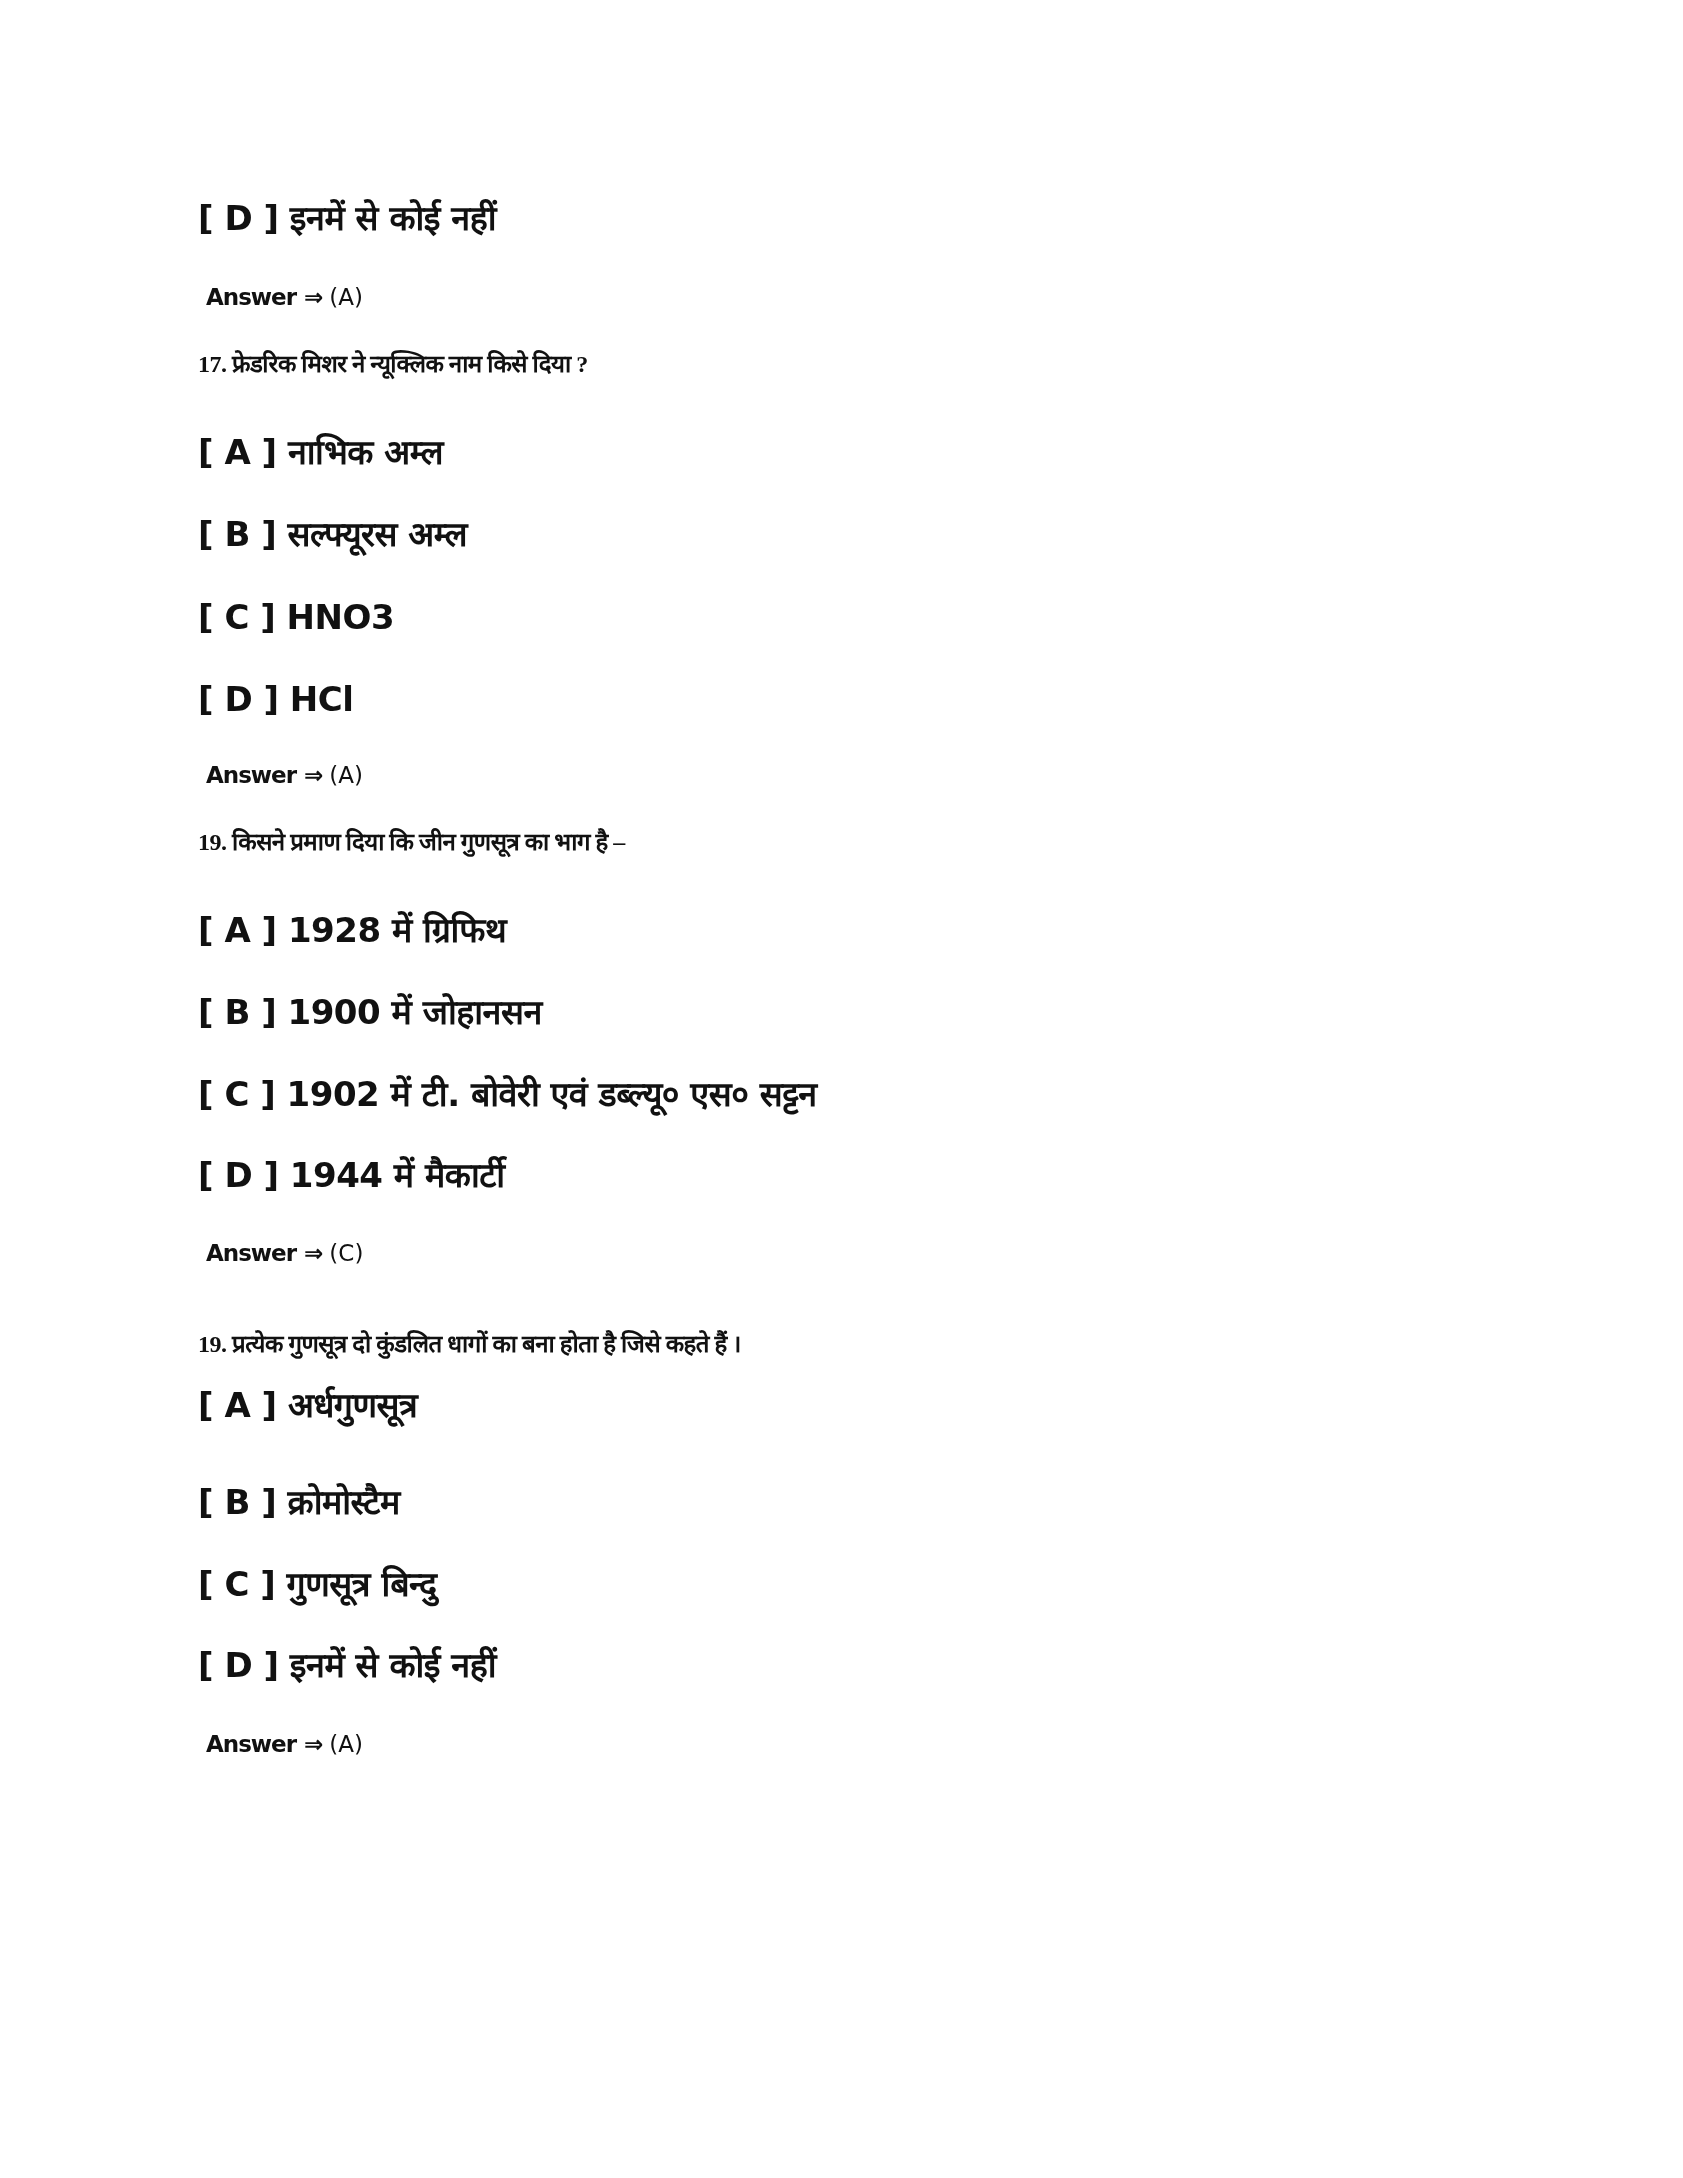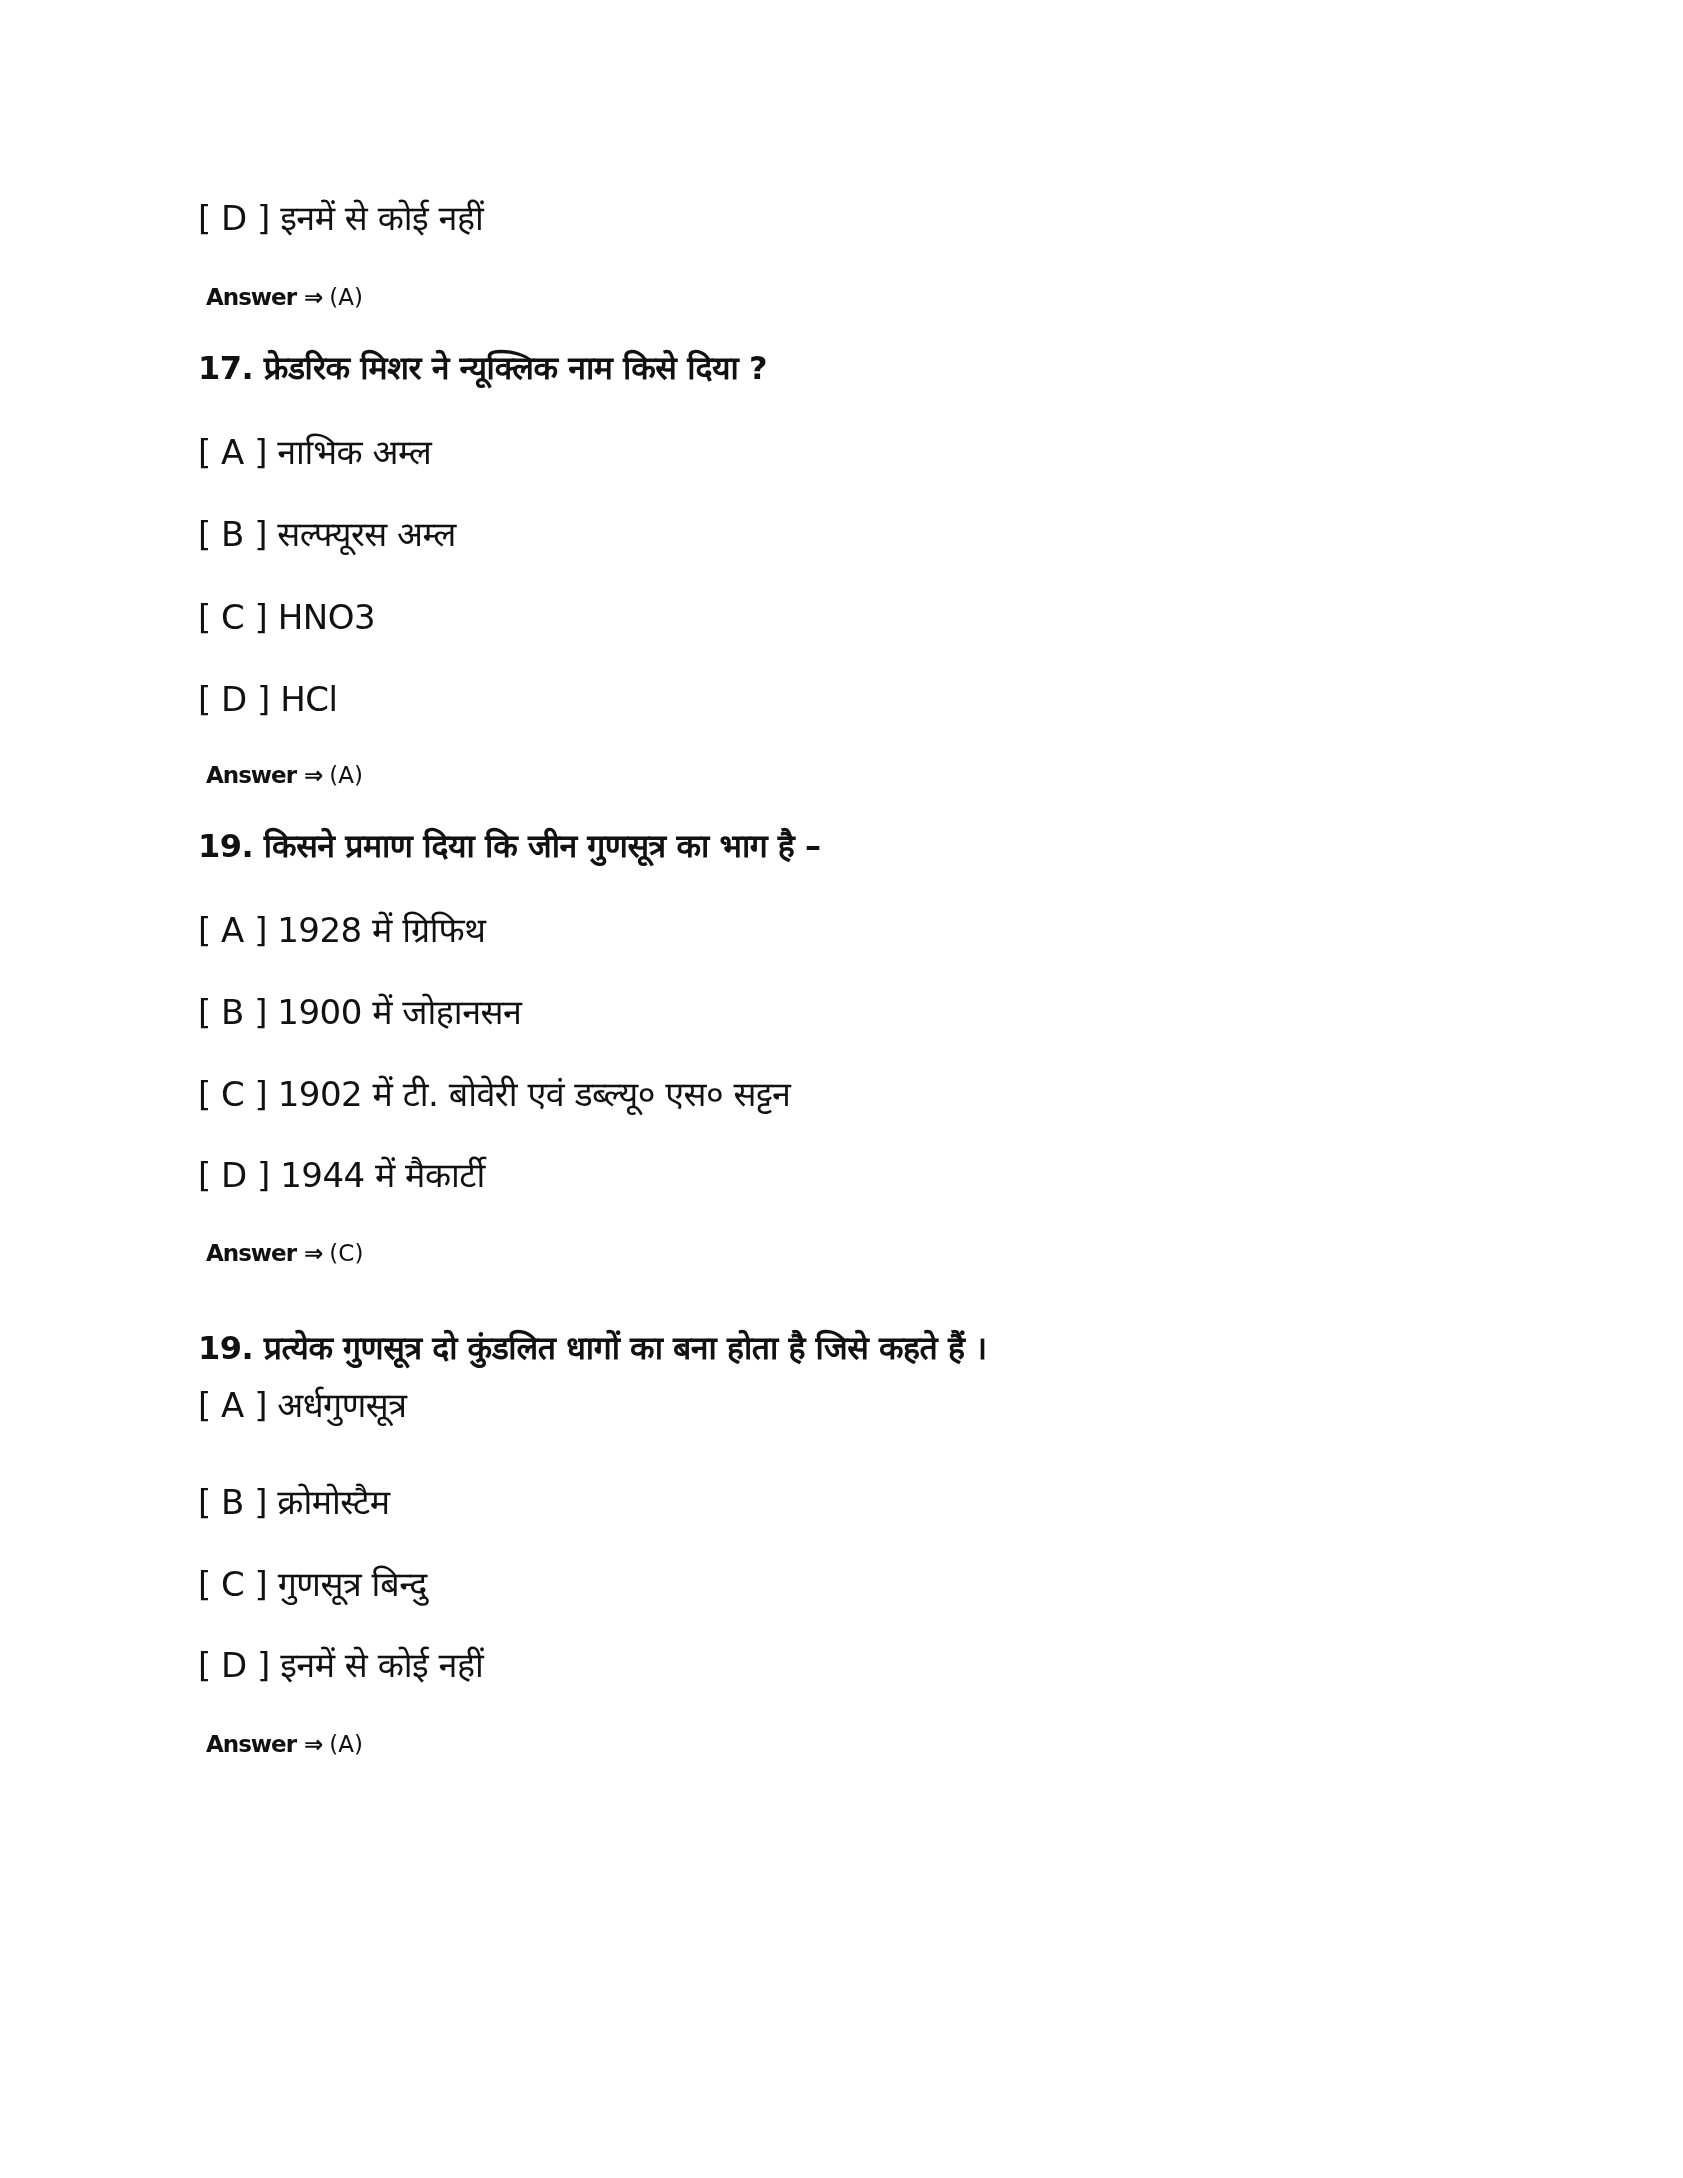--- a/index.html
+++ b/index.html
@@ -16,39 +16,40 @@
       color: #111111;
     }
     .line {
       position: absolute;
       left: 198px;
       white-space: nowrap;
       line-height: 1;
     }
     .option {
       font-size: 34px;
-      font-weight: normal;
+      font-weight: bold;
       letter-spacing: -0.5px;
     }
     .answer {
       left: 206px;
       font-size: 23px;
     }
     .answer .ans-label {
       font-weight: bold;
       letter-spacing: -1px;
     }
     .answer .ans-arrow {
       font-weight: bold;
       margin: 0 6px 0 8px;
     }
     .question {
-      font-size: 32px;
+      font-size: 24px;
       font-weight: bold;
       letter-spacing: -0.5px;
+      font-family: Liberation Serif, serif;
     }
   </style>
 </head>
 <body>
 
 <div class="line option" style="top:201px;">
   <span>[ D ]</span>
   <span>इनमें से कोई नहीं</span>
 </div>
 <div class="line answer" style="top:286px;">

